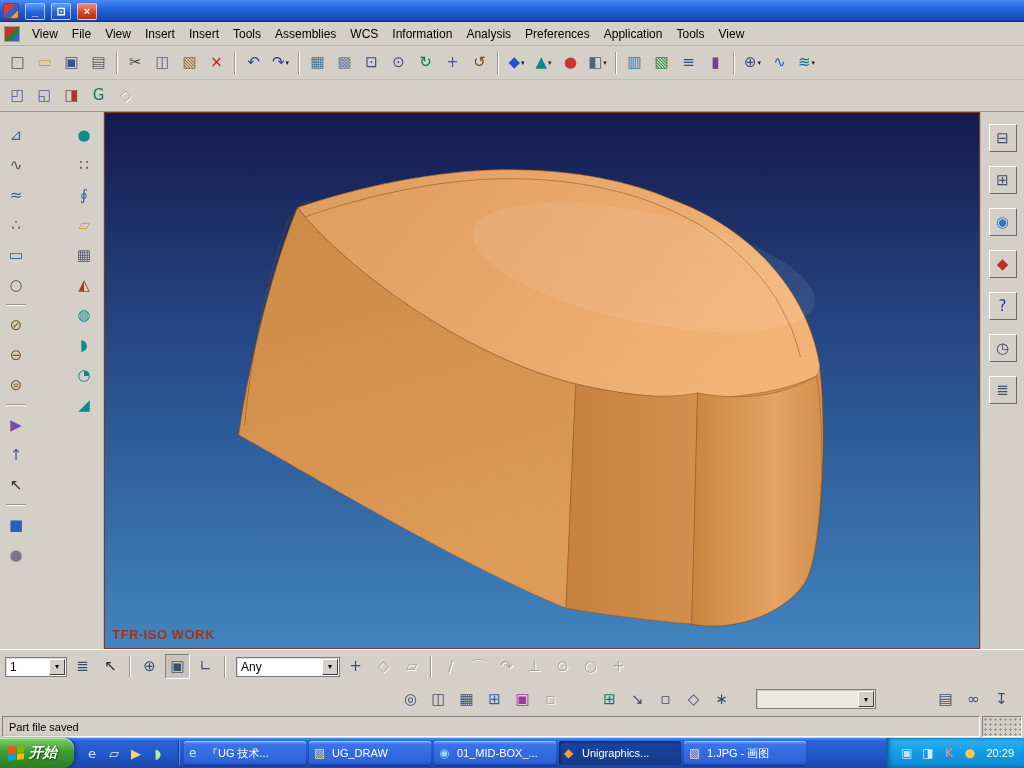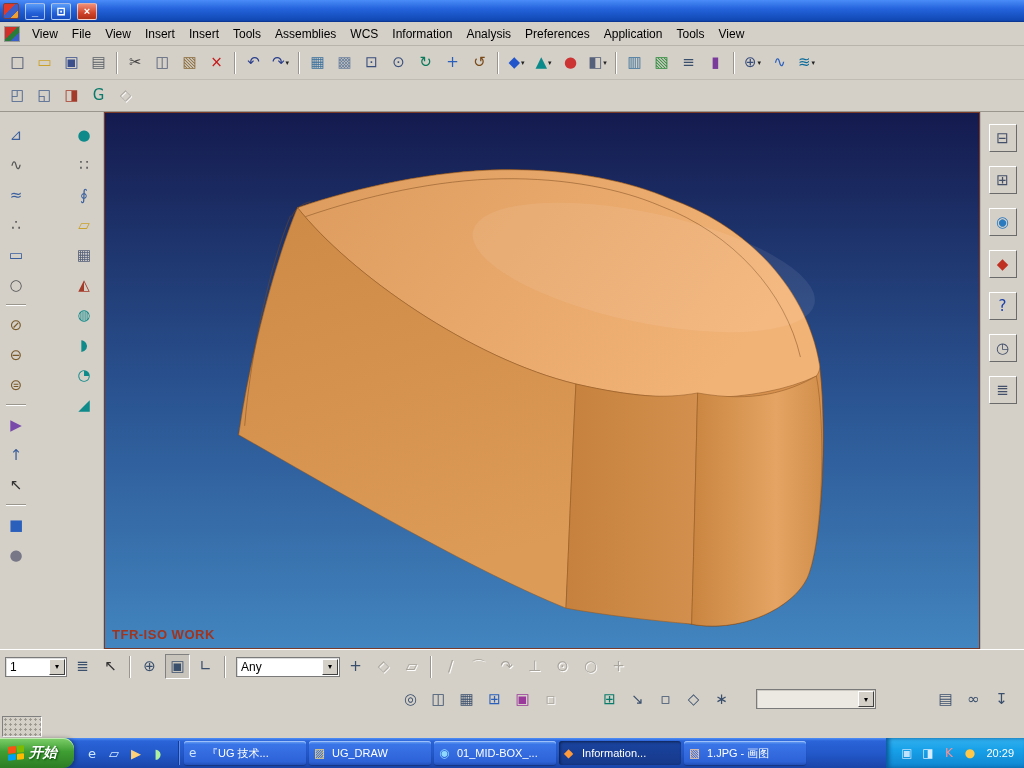--- a/index.html
+++ b/index.html
@@ -519,20 +519,21 @@
       <span class="tbi">
         <span class="glyph" style="color: rgb(58, 79, 108);">∞</span>
       </span>
       <span class="tbi">
         <span class="glyph" style="color: rgb(58, 79, 108);">↧</span>
       </span>
     </div>
 </div>
 
 <div class="statusbar">
+  <div class="scell msg">Part file saved</div>
   <div class="scell grip"></div>
 </div>
 
 <div class="taskbar">
   <div class="startbtn">
     <span class="winflag">
         <i class="f1"></i>
         <i class="f2"></i>
         <i class="f3"></i>
         <i class="f4"></i>
@@ -562,21 +563,21 @@
       <div class="taskbtn">
         <span class="task-ic" style="color: rgb(245, 216, 122);">▨</span>
         <span class="task-lb">UG_DRAW</span>
       </div>
       <div class="taskbtn">
         <span class="task-ic" style="color: rgb(143, 216, 255);">◉</span>
         <span class="task-lb">01_MID-BOX_...</span>
       </div>
       <div class="taskbtn active">
         <span class="task-ic" style="color: rgb(255, 154, 58);">◆</span>
-        <span class="task-lb">Information...</span>
+        <span class="task-lb">Unigraphics...</span>
       </div>
       <div class="taskbtn">
         <span class="task-ic" style="color: rgb(255, 208, 160);">▧</span>
         <span class="task-lb">1.JPG - 画图</span>
       </div>
     </div>
   <div class="tray">
     <span style="display:flex;gap:4px">
         <span class="tbi">
           <span class="glyph" style="color: rgb(191, 226, 255);">▣</span>

